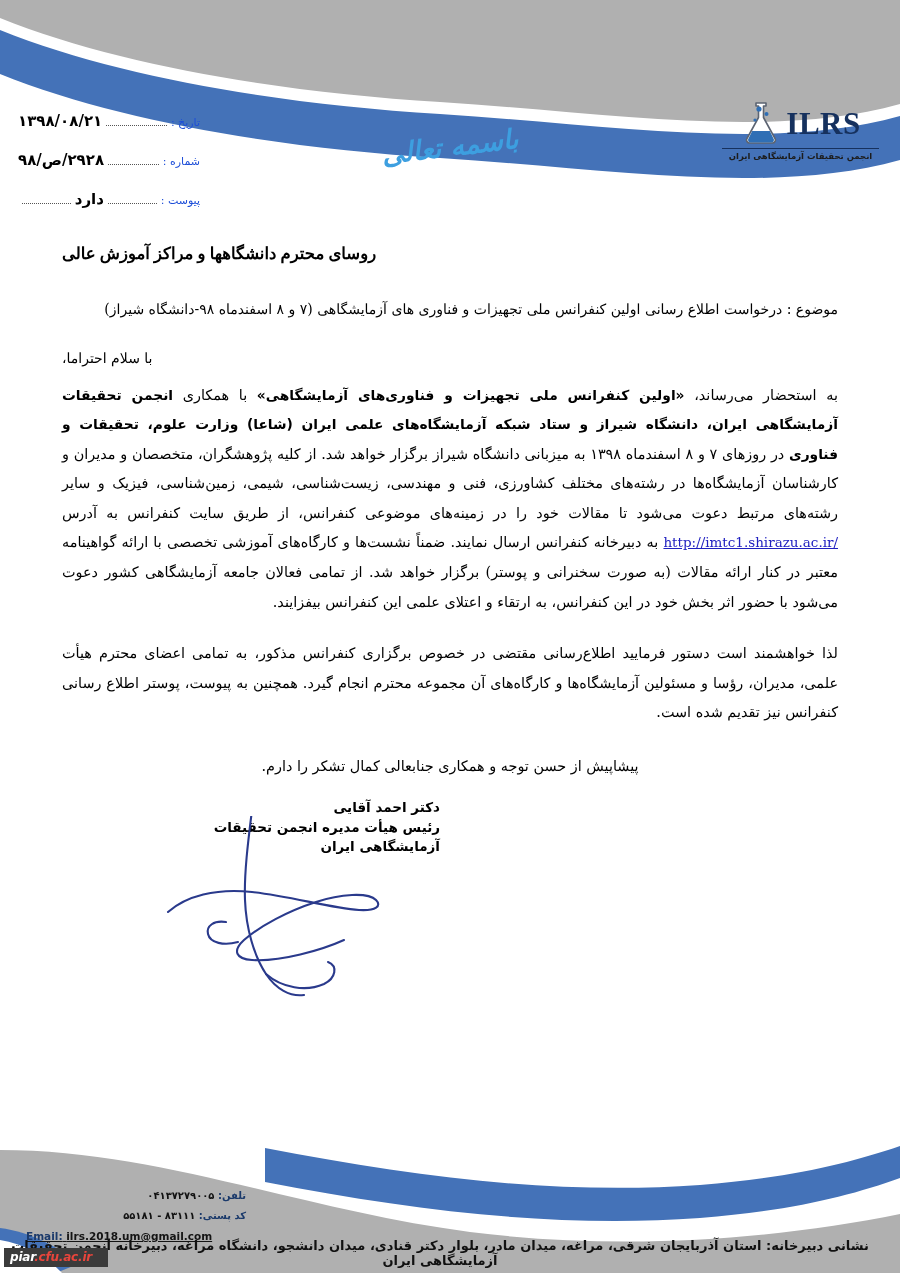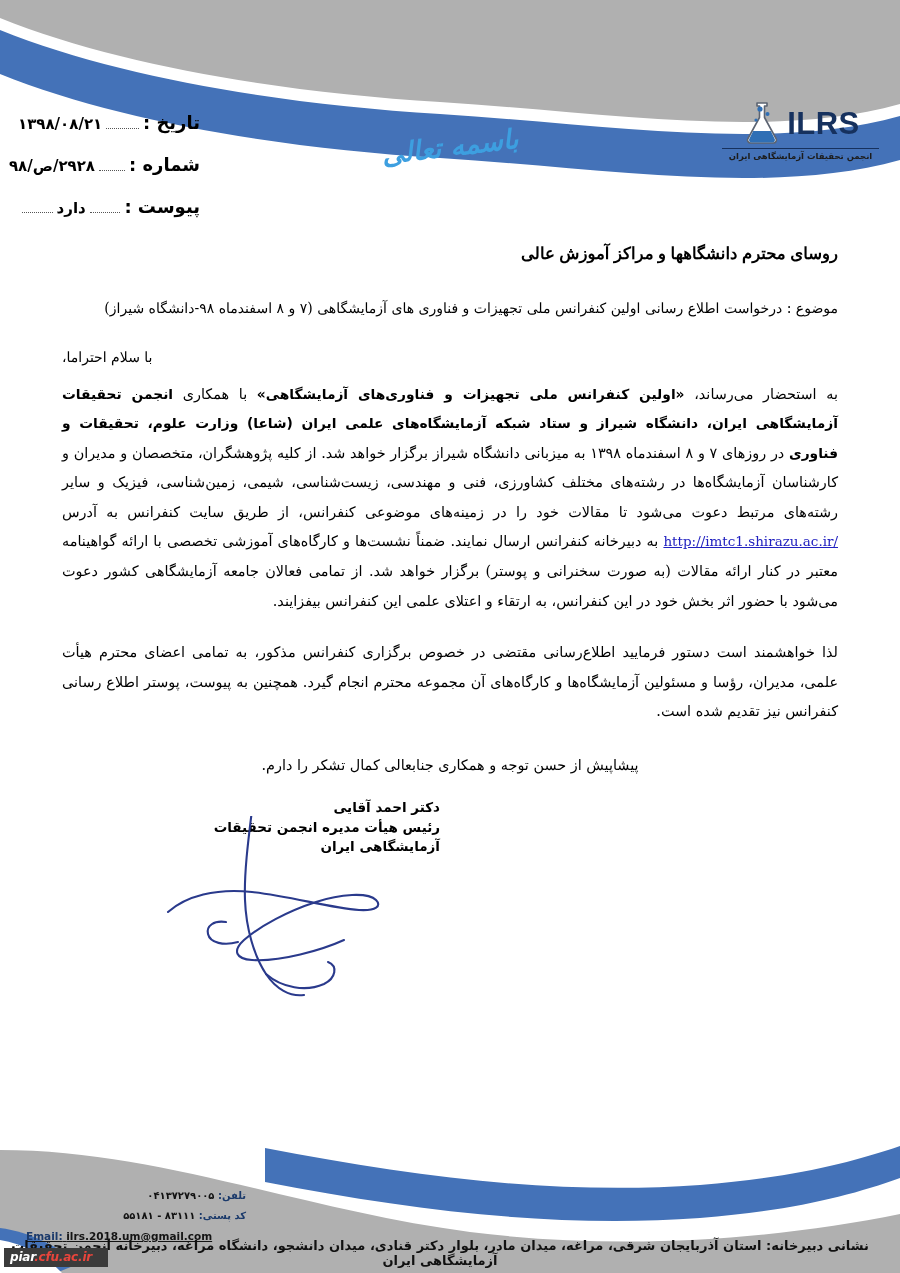--- a/index.html
+++ b/index.html
@@ -44,23 +44,23 @@
     flex-direction: row;
     align-items: baseline;
     justify-content: flex-start;
     margin-bottom: 21px;
     font-size: 14.5px;
     font-weight: bold;
     color: #000;
     white-space: nowrap;
   }
   .meta-label {
-    font-size: 18px;
-    font-weight: bold;
-    color: #000000;
+    font-size: 11px;
+    font-weight: normal;
+    color: #1d4ed8;
   }
   .meta-dots {
     flex: 1 1 auto;
     border-bottom: 1.5px dotted #555;
     margin: 0 4px 4px 4px;
     min-width: 26px;
     height: 8px;
   }
   .meta-value {
     font-size: 15px;
@@ -94,21 +94,21 @@
   }
   .logo-top {
     display: flex;
     align-items: center;
     justify-content: center;
     gap: 4px;
     direction: ltr;
   }
   .logo-mark { width: 42px; height: 46px; display: block; }
   .logo-text {
-    font-family: Liberation Sans, sans-serif;
+    font-family: Liberation Serif, serif;
     font-size: 31px;
     font-weight: bold;
     color: #16315e;
     letter-spacing: .5px;
     line-height: 1;
   }
   .logo-rule {
     border-top: 1.6px solid #16315e;
     margin: 2px 4px 2px 4px;
   }
@@ -125,24 +125,24 @@
     position: absolute;
     top: 244px;
     right: 62px;
     left: 62px;
     direction: rtl;
     text-align: right;
     color: #000;
     font-family: "DejaVu Serif", "Liberation Serif", serif;
   }
   .addressee {
-    text-align: right;
+    text-align: left;
     font-size: 16.5px;
     font-weight: bold;
-    font-family: Liberation Sans, sans-serif;
+    font-family: Liberation Serif, serif;
     margin-bottom: 34px;
   }
   .subject {
     font-size: 14px;
     margin-bottom: 28px;
     line-height: 1.7;
   }
   .salutation {
     font-size: 14px;
     text-align: left;

